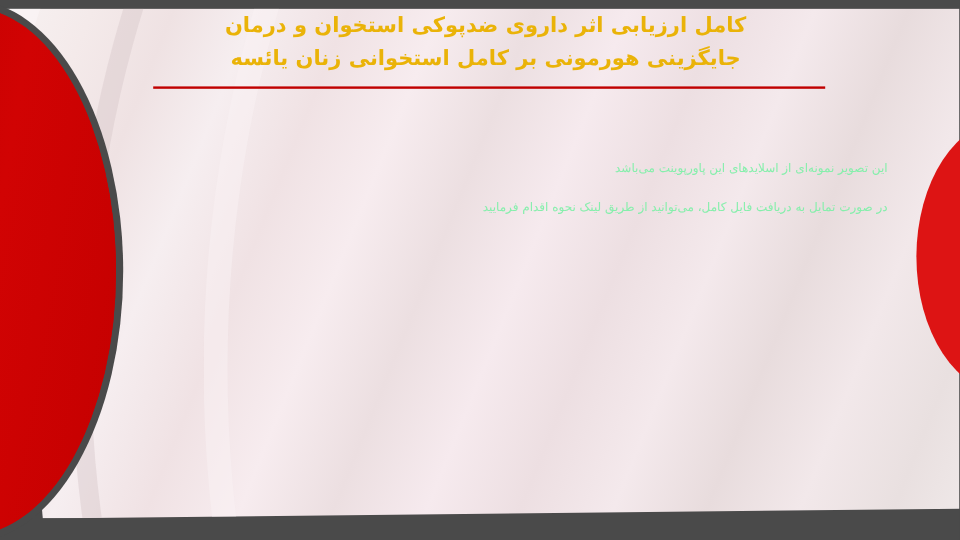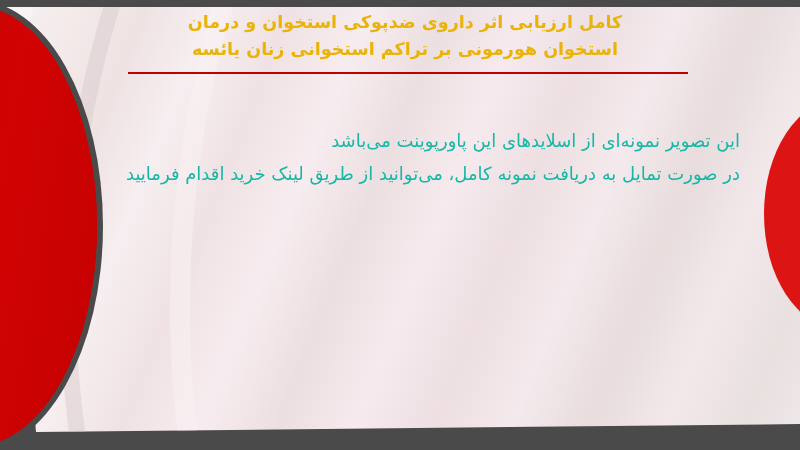--- a/index.html
+++ b/index.html
@@ -174,22 +174,22 @@
   .body-wrap {
     position: absolute;
     left: 60px;
     top: 124px;
     width: 680px;
     z-index: 5;
     direction: rtl;
     text-align: right;
   }
   .body-line {
-    color: #14b8a6;
-    font-size: 18px;
+    color: #86efac;
+    font-size: 10px;
     line-height: 33px;
     white-space: nowrap;
     font-weight: normal;
   }
 </style>
 </head>
 <body>
 
 <div id="slide">
 
@@ -208,22 +208,22 @@
   </div>
 
   <div class="left-blob">
     <div class="left-blob-inner"></div>
   </div>
 
   <div class="right-blob"></div>
 
   <div class="title-wrap">
     <div class="title-line">کامل ارزیابی اثر داروی ضدپوکی استخوان و درمان</div>
-    <div class="title-line">استخوان هورمونی بر تراکم استخوانی زنان یائسه</div>
+    <div class="title-line">جایگزینی هورمونی بر کامل استخوانی زنان یائسه</div>
   </div>
   <div class="title-rule"></div>
 
   <div class="body-wrap">
     <div class="body-line">این تصویر نمونه‌ای از اسلایدهای این پاورپوینت می‌باشد</div>
-    <div class="body-line">در صورت تمایل به دریافت نمونه کامل، می‌توانید از طریق لینک خرید اقدام فرمایید</div>
+    <div class="body-line">در صورت تمایل به دریافت فایل کامل، می‌توانید از طریق لینک نحوه اقدام فرمایید</div>
   </div>
 
 </div>
 
 </body></html>

